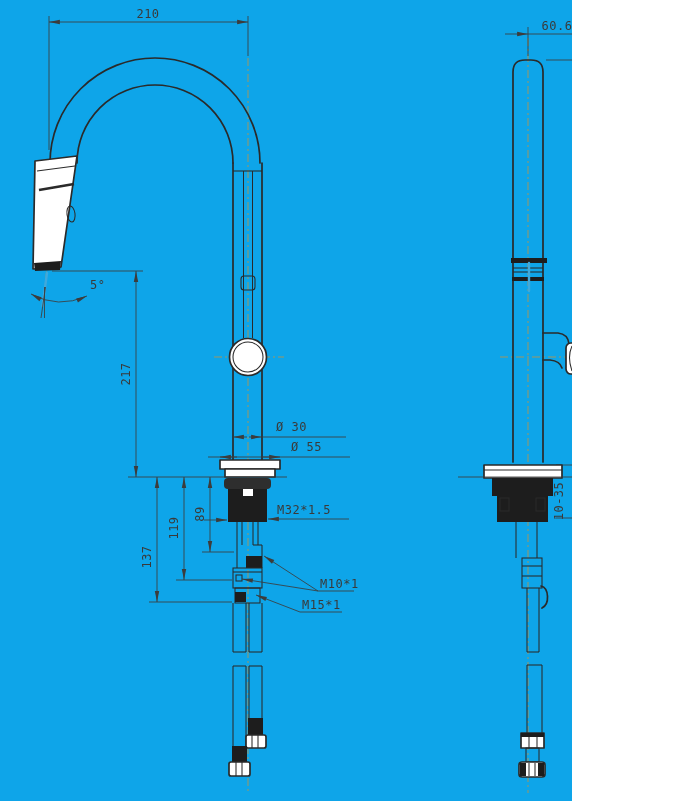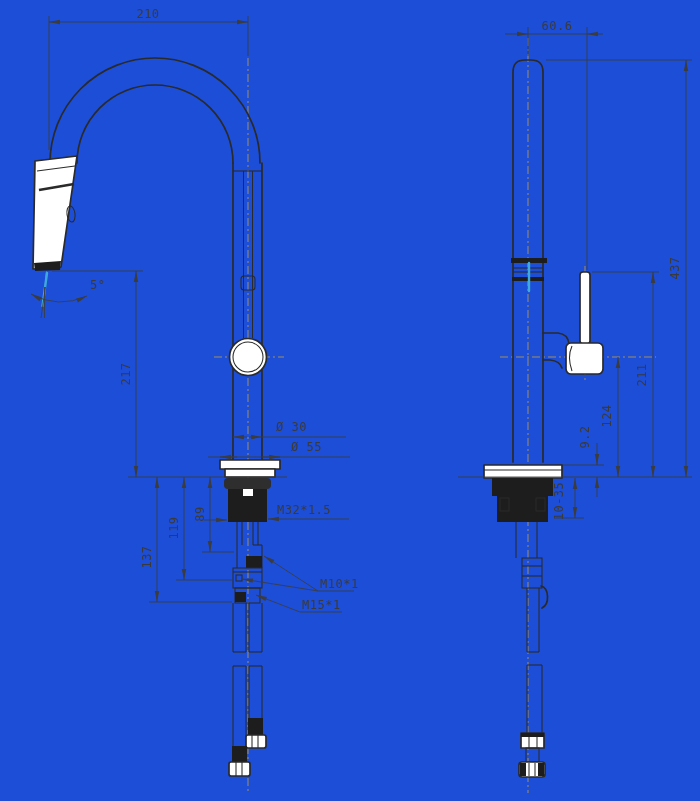--- a/index.html
+++ b/index.html
@@ -1,16 +1,16 @@
 <!DOCTYPE html>
 <html><head>
 <meta charset="utf-8">
 <style>
   html,body{margin:0;padding:0;background:#fff;}
-  .canvas{position:relative;width:700px;height:801px;background:#1d4ed8;overflow:hidden;
+  .canvas{position:relative;width:572px;height:801px;background:#0ea5e9;overflow:hidden;
           font-family:"DejaVu Sans Mono","Liberation Mono",monospace;}
   svg{position:absolute;left:0;top:0;}
   .ol{stroke:#2a2a2a;stroke-width:1.7;fill:none;stroke-linejoin:round;stroke-linecap:round;}
   .ol2{stroke:#2a2a2a;stroke-width:1.05;fill:none;}
   .olw{stroke:#2a2a2a;stroke-width:1.7;fill:#ffffff;stroke-linejoin:round;}
   .blk{fill:#1d1d1d;stroke:none;}
   .dm{stroke:#3c3c3c;stroke-width:0.85;fill:none;}
   .da2{marker-start:url(#arw);marker-end:url(#arw);}
   .dae{marker-end:url(#arw);}
   .das{marker-start:url(#arw);}

